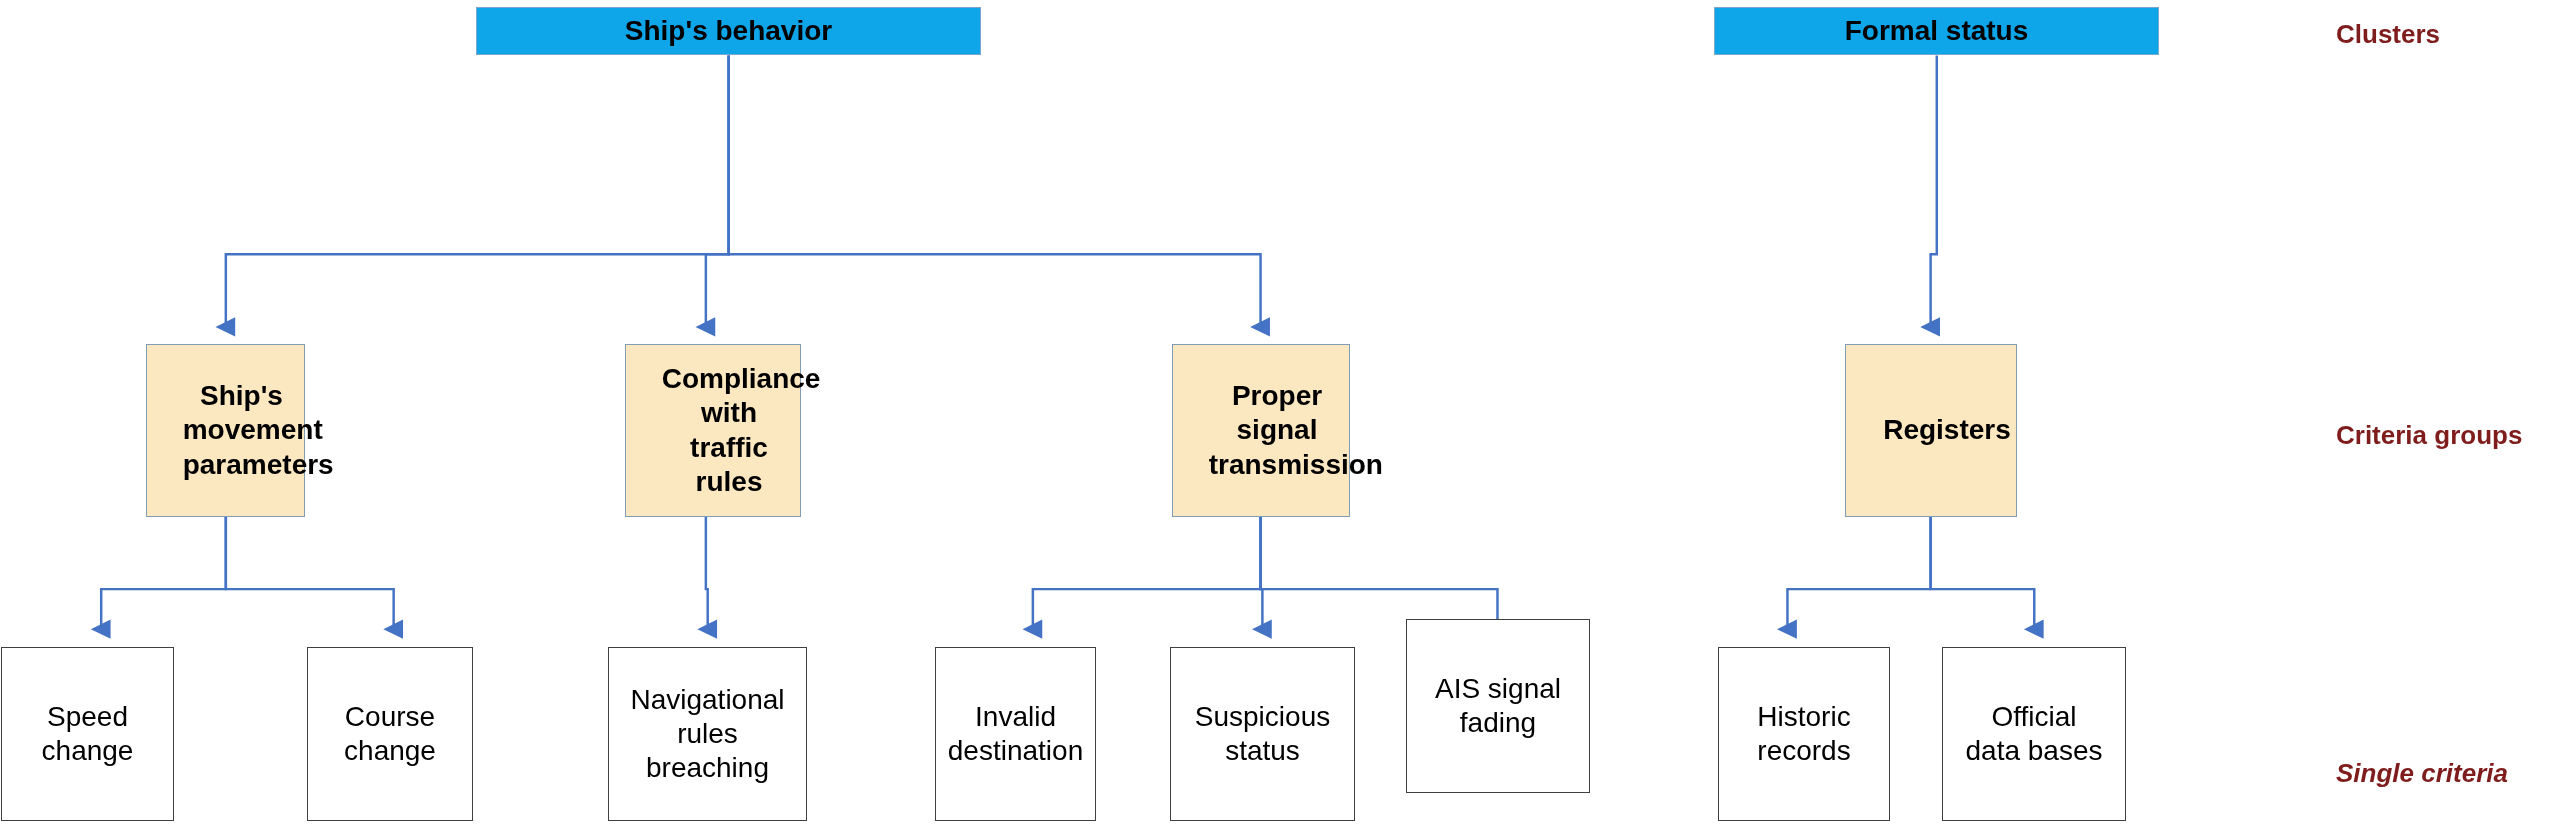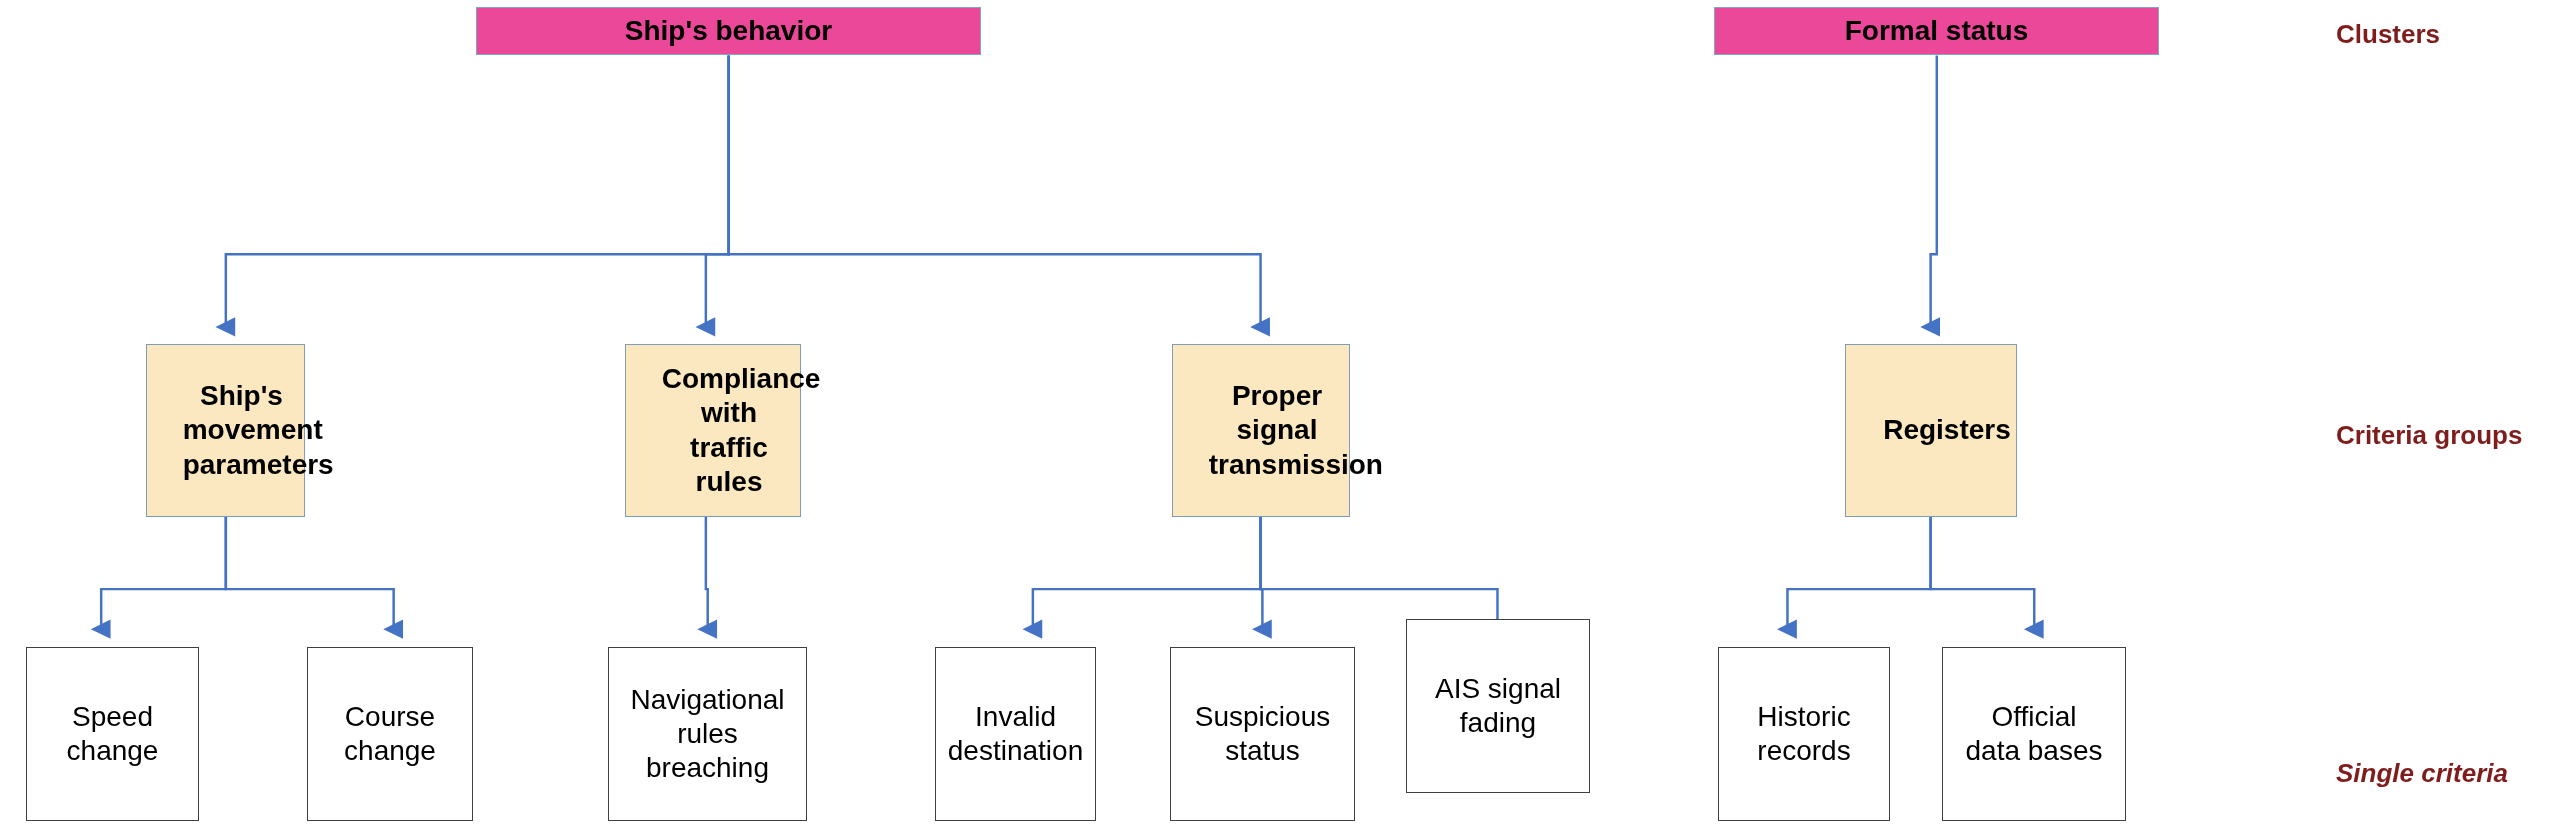--- a/index.html
+++ b/index.html
@@ -42,21 +42,21 @@
   .node .lbl {
     display: block;
     width: 100%;
     padding: 0 3.7px;
     box-sizing: border-box;
     white-space: pre-line;
   }
 
   
   .cluster {
-    background: #ec4899;
+    background: #0ea5e9;
     border: 1.9px solid #7ba7cf;
     font-weight: bold;
     font-size: 28px;
   }
 
   
   .group {
     background: #fbe7c0;
     border: 1.9px solid #7f9db9;
     font-weight: bold;
@@ -132,21 +132,21 @@
 
   <div class="node group" style="left: 1172px; top: 344px; width: 178px; height: 173px;">
     <span class="lbl">Proper signal
 transmission</span>
   </div>
 
   <div class="node group" style="left: 1845px; top: 344px; width: 172px; height: 173px;">
     <span class="lbl">Registers</span>
   </div>
 
-  <div class="node criterion" style="left: 26px; top: 647px; width: 173px; height: 174px;">
+  <div class="node criterion" style="left: 1px; top: 647px; width: 173px; height: 174px;">
     <span class="lbl">Speed
 change</span>
   </div>
 
   <div class="node criterion" style="left: 307px; top: 647px; width: 166px; height: 174px;">
     <span class="lbl">Course
 change</span>
   </div>
 
   <div class="node criterion" style="left: 608px; top: 647px; width: 199px; height: 174px;">

